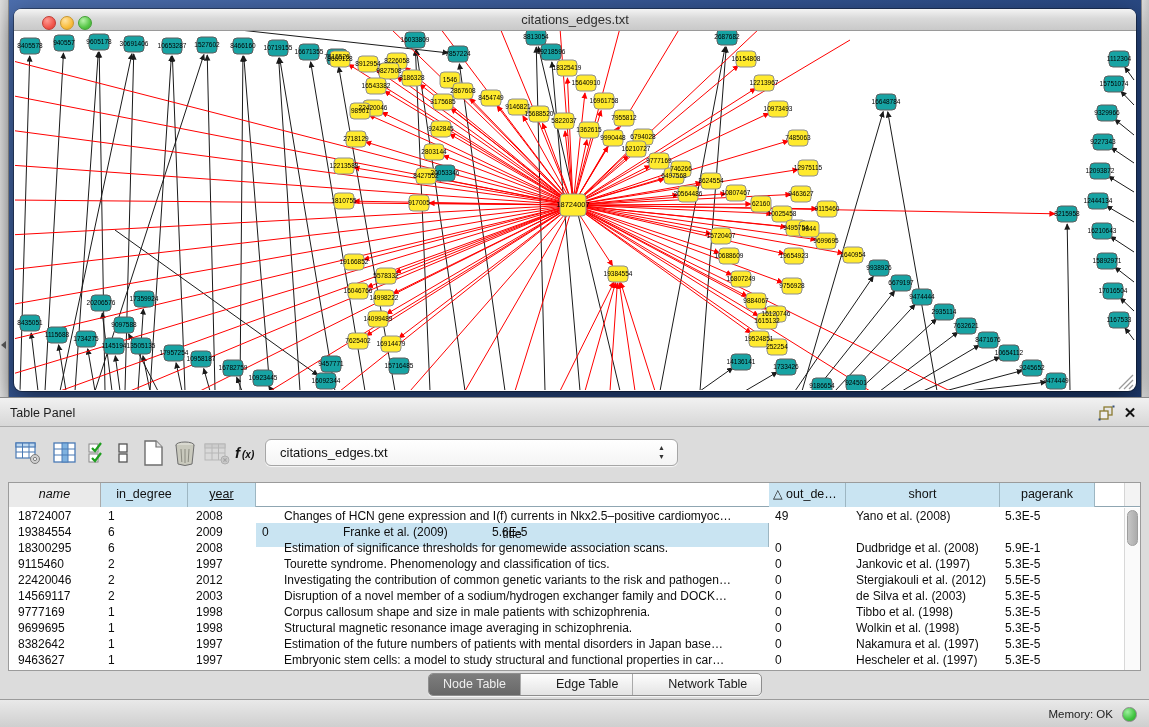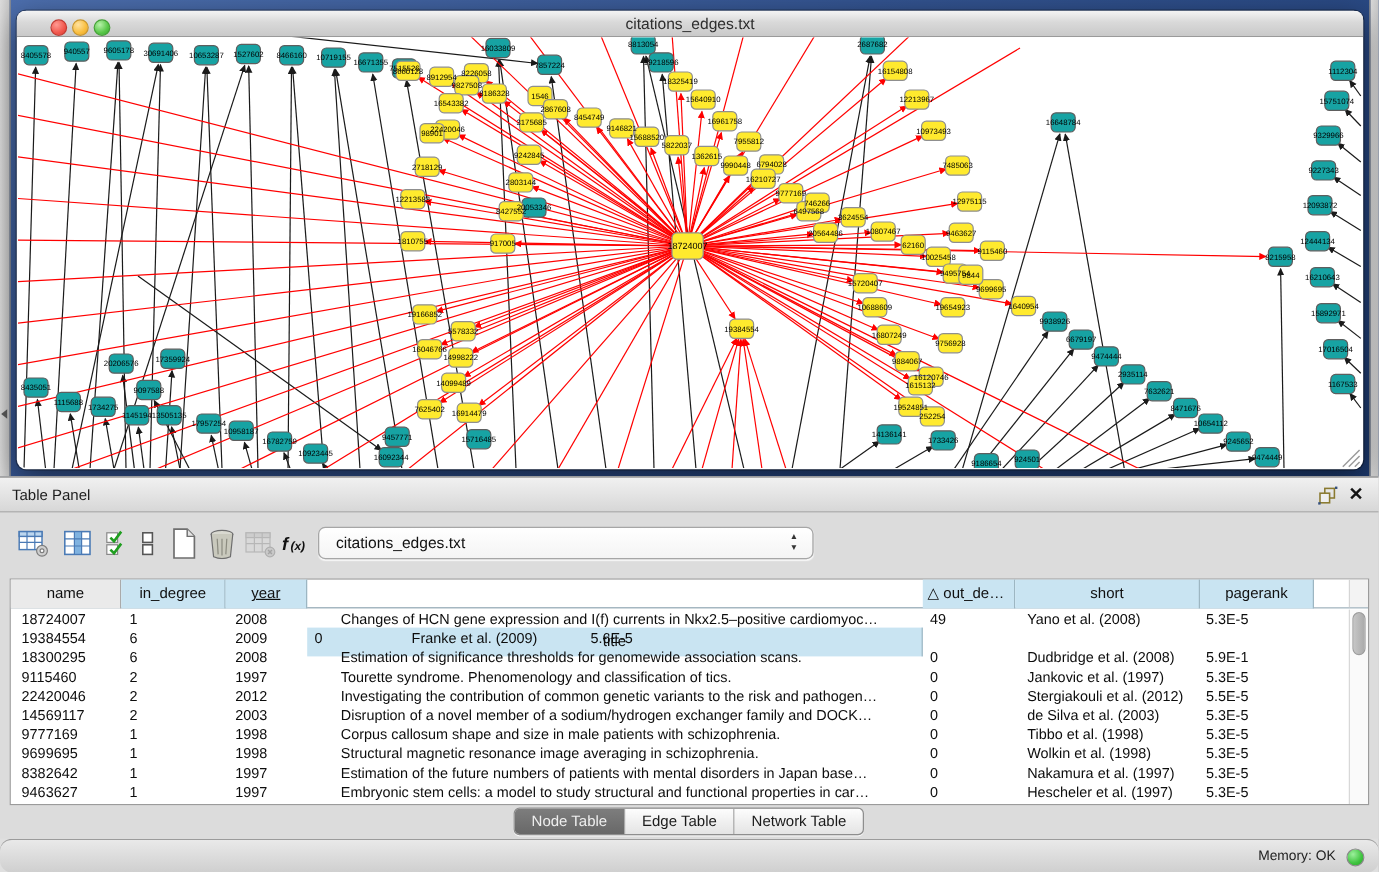--- a/index.html
+++ b/index.html
@@ -47,44 +47,44 @@
   #combo{position:absolute;left:265px;top:10px;width:413px;height:27px;border:1px solid #a6a6a6;border-radius:6px;
     background:linear-gradient(#ffffff,#f4f4f4);box-shadow:0 1px 1px rgba(255,255,255,.8);}
   #combo-value{position:absolute;left:14px;top:0;height:25px;line-height:25px;font-size:13px;color:#111;}
   #combo-arrows{position:absolute;right:12px;top:3px;font-size:7px;line-height:9px;color:#333;text-align:center;}
 
   
   #table-box{position:absolute;left:8px;top:85px;width:1133px;height:189px;background:#fff;border:1px solid #9b9b9b;}
   #thead{display:flex;height:24px;border-bottom:1px solid #8fa6b2;}
   .hcell{height:24px;line-height:23px;font-size:12.5px;color:#101010;text-align:center;
     background:#c9e4f2;border-right:1px solid #9db6c2;overflow:hidden;white-space:nowrap;}
-  .hcell.gray{background:#eaeaea;border-right:1px solid #aaa;}
+  .hcell.gray{background:#eaeaea;border-right:1px solid #aaa;font-style:italic;}
   .hcell.left{text-align:left;padding-left:4px;}
   .hfill{flex:1;background:#fff;border-right:1px solid #d5d5d5;}
   .hcorner{width:15px;background:#f3f3f3;}
   #tbody{position:absolute;left:0;top:25px;right:16px;bottom:0;overflow:hidden;}
   .trow{display:flex;height:16px;}
   .tcell{height:16px;line-height:16px;font-size:12px;color:#0d0d0d;white-space:nowrap;overflow:hidden;}
   .c0{padding-left:9px;} .c1{padding-left:7px;} .c2{padding-left:8px;} .c3{padding-left:28px;}
   .c4{padding-left:6px;} .c5{padding-left:10px;} .c6{padding-left:5px;}
   #vscroll{position:absolute;right:0;top:25px;width:16px;bottom:0;background:#fafafa;border-left:1px solid #d8d8d8;}
   #vthumb{position:absolute;left:2px;top:2px;width:11px;height:36px;border-radius:6px;
     background:linear-gradient(90deg,#c6c6c6,#ababab);border:1px solid #9d9d9d;}
 
   
   #seg{position:absolute;left:428px;top:276px;height:23px;display:flex;border:1px solid #8e8e8e;border-radius:5px;
-    overflow:hidden;background:linear-gradient(#fdfdfd,#e4e4e4);box-shadow:0 1px 0 rgba(255,255,255,.7);}
+    overflow:hidden;background:linear-gradient(#fdfdfd,#e4e4e4);box-shadow:0 1px 0 rgba(255,255,255,.7);gap:21px;}
   .seg-item{height:100%;line-height:21px;font-size:12.5px;color:#1a1a1a;padding:0 14px;border:none;
     background:transparent;border-right:1px solid #a9a9a9;}
   .seg-item:last-child{border-right:none;}
   .seg-item.sel{background:linear-gradient(#7d7d7d,#686868);color:#efefef;}
 
   
   #status-bar{position:absolute;left:0;top:699px;width:1149px;height:28px;
-    background:linear-gradient(#e9e9e9,#cfcfcf);border-top:1px solid #9b9b9b;border-radius:10px;}
+    background:linear-gradient(#e9e9e9,#cfcfcf);border-top:1px solid #9b9b9b;}
   #memory-label{position:absolute;right:36px;top:0;height:28px;line-height:28px;font-size:11.5px;color:#222;}
   #memory-dot{position:absolute;right:12px;top:7px;width:15px;height:15px;border-radius:50%;
     background:radial-gradient(circle at 35% 30%,#9cf09c,#3fc43f 60%,#2aa42a);border:1px solid #8a8a8a;}
 </style>
 </head>
 <body>
 
 <div id="stage">
 
   <div id="canvas-region">

